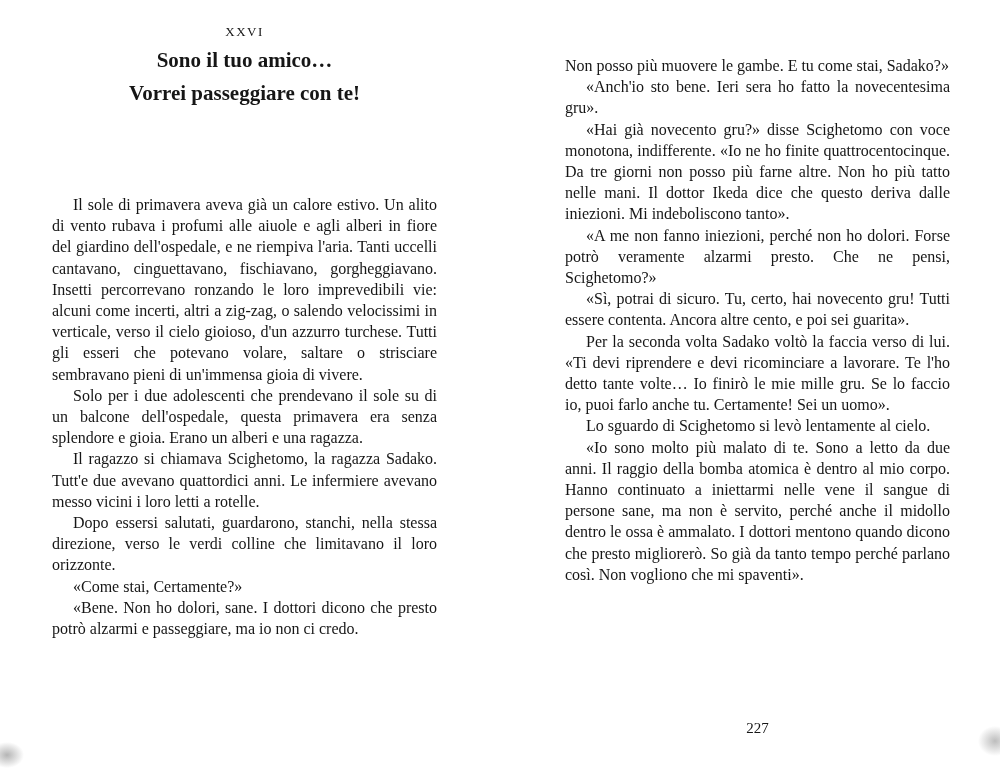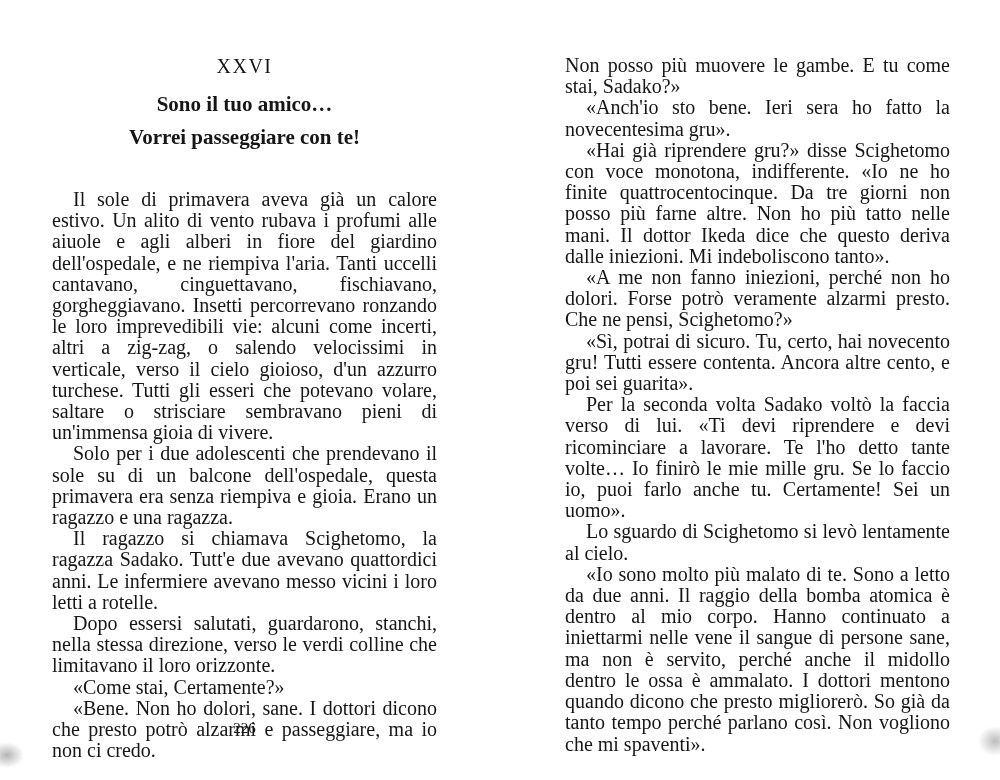--- a/index.html
+++ b/index.html
@@ -12,38 +12,38 @@
   }
   .spread { position:relative; width:1000px; height:780px; background:#ffffff; }
   .page { position:absolute; top:0; width:500px; height:780px; }
   .page-left { left:0; }
   .page-right { left:500px; }
   .text-col { position:absolute; top:0; width:385px; }
   .page-left .text-col { left:52px; }
   .page-right .text-col { left:65px; }
 
   .chapter-number {
-    margin-top:55px;
+    margin-top:24px;
     text-align:center;
-    font-size:20px;
+    font-size:13px;
     letter-spacing:1.5px;
   }
   .chapter-title {
-    margin-top:10px;
+    margin-top:4px;
     text-align:center;
     font-size:21px;
     font-weight:bold;
     line-height:33px;
     font-family:Liberation Serif, serif;
   }
-  .body-text { margin-top:35px; }
+  .body-text { margin-top:84px; }
   .page-right .body-text { margin-top:55px; }
 
   .body-text p {
-    font-size:20px;
+    font-size:16px;
     line-height:21.2px;
     text-align:justify;
     text-indent:21px;
     hyphens:auto;
   }
   .body-text p.cont { text-indent:0; }
 
   .page-number {
     position:absolute;
     top:720px;
@@ -74,41 +74,41 @@
 
   <div class="page page-left">
     <div class="text-col">
       <div class="chapter-number">XXVI</div>
       <h1 class="chapter-title">
         <span>Sono il tuo amico…</span><br>
         <span>Vorrei passeggiare con te!</span>
       </h1>
       <div class="body-text">
         <p>Il sole di primavera aveva già un calore estivo. Un alito di vento rubava i profumi alle aiuole e agli alberi in fiore del giardino dell'ospedale, e ne riempiva l'aria. Tanti uccelli cantavano, cinguettavano, fischiavano, gorgheggiavano. Insetti percorrevano ronzando le loro imprevedibili vie: alcuni come incerti, altri a zig-zag, o salendo velocissimi in verticale, verso il cielo gioioso, d'un azzurro turchese. Tutti gli esseri che potevano volare, saltare o strisciare sembravano pieni di un'immensa gioia di vivere.</p>
-        <p>Solo per i due adolescenti che prendevano il sole su di un balcone dell'ospedale, questa primavera era senza riempiva e gioia. Erano un ragazzo e una ragazza.</p>
+        <p>Solo per i due adolescenti che prendevano il sole su di un balcone dell'ospedale, questa primavera era senza splendore e gioia. Erano un alberi e una ragazza.</p>
         <p>Il ragazzo si chiamava Scighetomo, la ragazza Sadako. Tutt'e due avevano quattordici anni. Le infermiere avevano messo vicini i loro letti a rotelle.</p>
         <p>Dopo essersi salutati, guardarono, stanchi, nella stessa direzione, verso le verdi colline che limitavano il loro orizzonte.</p>
         <p>«Come stai, Certamente?»</p>
         <p>«Bene. Non ho dolori, sane. I dottori dicono che presto potrò alzarmi e passeggiare, ma io non ci credo.</p>
       </div>
     </div>
-    <div class="page-number">226</div>
   </div>
 
   <div class="page page-right">
     <div class="text-col">
       <div class="body-text">
         <p class="cont">Non posso più muovere le gambe. E tu come stai, Sadako?»</p>
         <p>«Anch'io sto bene. Ieri sera ho fatto la novecentesima gru».</p>
-        <p>«Hai già riprendere gru?» disse Scighetomo con voce monotona, indifferente. «Io ne ho finite quattrocentocinque. Da tre giorni non posso più farne altre. Non ho più tatto nelle mani. Il dottor Ikeda dice che questo deriva dalle iniezioni. Mi indeboliscono tanto».</p>
+        <p>«Hai già novecento gru?» disse Scighetomo con voce monotona, indifferente. «Io ne ho finite quattrocentocinque. Da tre giorni non posso più farne altre. Non ho più tatto nelle mani. Il dottor Ikeda dice che questo deriva dalle iniezioni. Mi indeboliscono tanto».</p>
         <p>«A me non fanno iniezioni, perché non ho dolori. Forse potrò veramente alzarmi presto. Che ne pensi, Scighetomo?»</p>
         <p>«Sì, potrai di sicuro. Tu, certo, hai novecento gru! Tutti essere contenta. Ancora altre cento, e poi sei guarita».</p>
         <p>Per la seconda volta Sadako voltò la faccia verso di lui. «Ti devi riprendere e devi ricominciare a lavorare. Te l'ho detto tante volte… Io finirò le mie mille gru. Se lo faccio io, puoi farlo anche tu. Certamente! Sei un uomo».</p>
         <p>Lo sguardo di Scighetomo si levò lentamente al cielo.</p>
         <p>«Io sono molto più malato di te. Sono a letto da due anni. Il raggio della bomba atomica è dentro al mio corpo. Hanno continuato a iniettarmi nelle vene il sangue di persone sane, ma non è servito, perché anche il midollo dentro le ossa è ammalato. I dottori mentono quando dicono che presto migliorerò. So già da tanto tempo perché parlano così. Non vogliono che mi spaventi».</p>
       </div>
     </div>
+    <div class="page-number">227</div>
   </div>
 
   <div class="scan-artifact artifact-bl"></div>
   <div class="scan-artifact artifact-br"></div>
 
 </div>
 
 </body></html>

